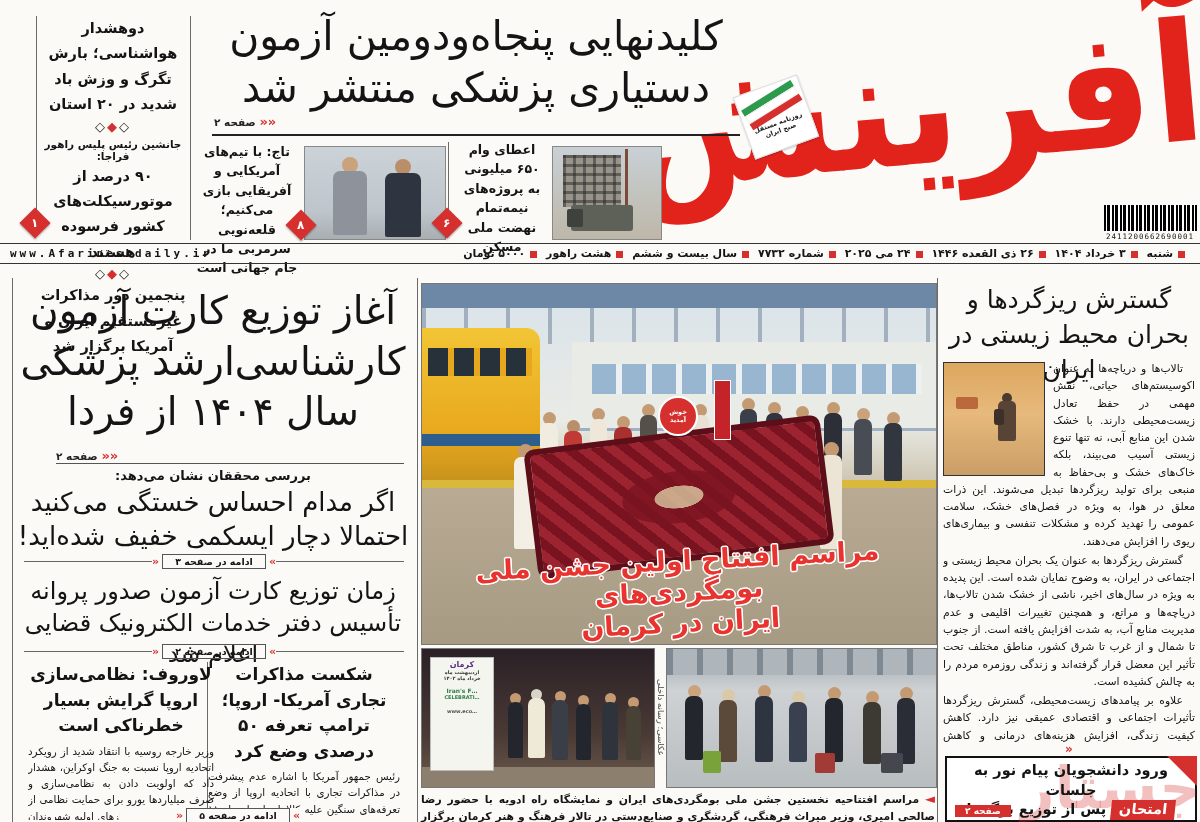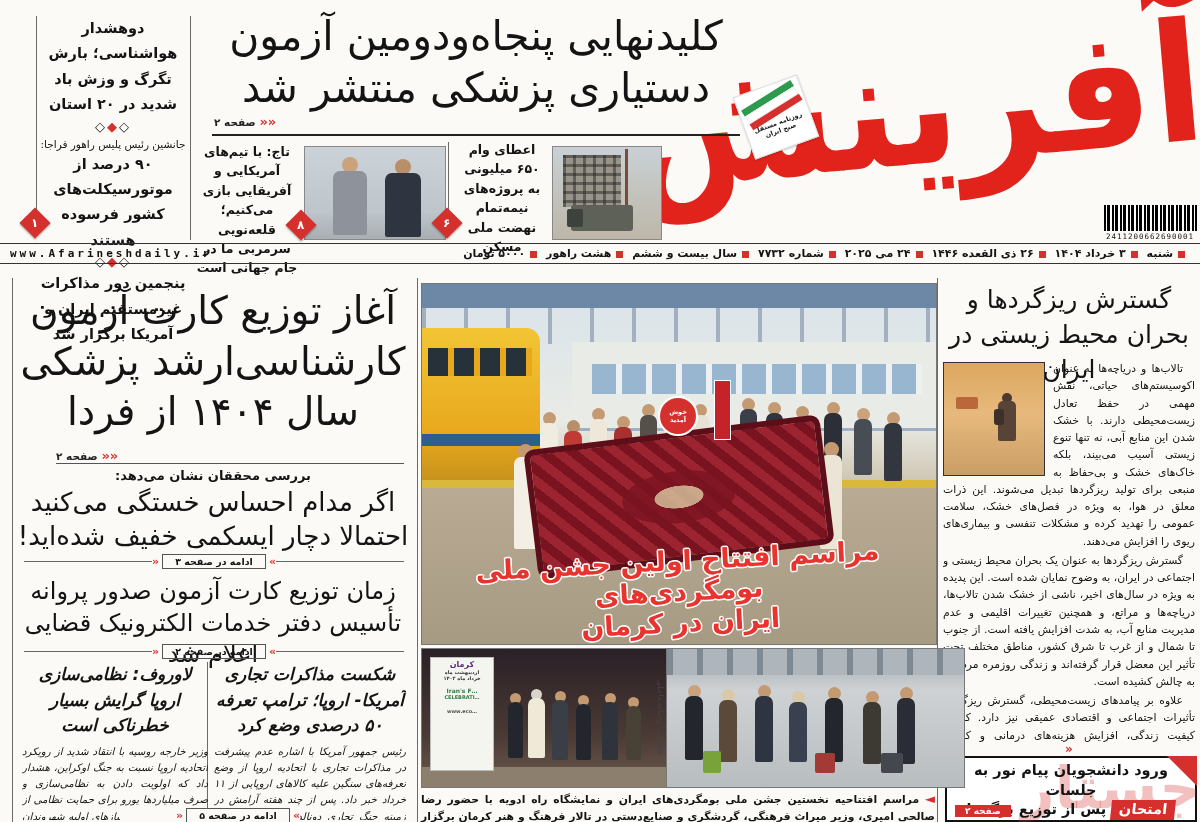--- a/index.html
+++ b/index.html
@@ -23,21 +23,21 @@
       background:repeating-linear-gradient(90deg,#000 0 2px,#fff 2px 3px,#000 3px 6px,#fff 6px 8px);}
   .barcode-num{position:absolute;left:1100px;top:232px;width:100px;text-align:center;
       font-family:"DejaVu Sans Mono",monospace;font-size:7.5px;letter-spacing:1px;direction:ltr;}
   
   .lead{position:absolute;left:212px;top:10px;width:528px;font-size:41px;line-height:1.28;}
   .pgmark{font-size:10.5px;font-weight:bold;color:#222;}
   .pgmark .chev{color:#d6302e;font-size:13px;font-weight:bold;letter-spacing:-2px;}
   
   .rail{position:absolute;left:38px;top:16px;width:150px;text-align:center;}
   .rail .it{font-size:14.5px;font-weight:bold;line-height:1.75;}
-  .rail .kick{font-size:10.5px;font-weight:normal;margin:2px 0;}
+  .rail .kick{font-size:10.5px;font-weight:bold;margin:2px 0;}
   .dsep{font-size:13px;line-height:1.4;letter-spacing:2px;}
   .dsep .o{color:#111;} .dsep .r{color:#d6302e;}
   .pn{position:absolute;width:22px;height:22px;background:#d6302e;transform:rotate(45deg);
       display:flex;align-items:center;justify-content:center;box-shadow:1px 1px 2px rgba(0,0,0,.3);}
   .pn span{transform:rotate(-45deg);color:#fff;font-weight:bold;font-size:12px;}
   .brief-txt{position:absolute;font-size:12.5px;font-weight:bold;line-height:1.55;text-align:center;}
   .photo{position:absolute;overflow:hidden;border:1px solid #888;background:#ccc;}
   
   .dateline{position:absolute;left:0;top:243px;width:1200px;height:21px;border-top:1px solid #333;
       border-bottom:1px solid #333;display:flex;align-items:center;justify-content:space-between;
@@ -70,38 +70,38 @@
       background:repeating-linear-gradient(45deg,#7a1320 0 9px,#9c2430 9px 18px);}
   .carpet:after{content:"";position:absolute;left:30%;top:28%;width:40%;height:44%;
       background:radial-gradient(ellipse,#d8c7a0 0 30%,#7a1320 31%);border-radius:50%;opacity:.8;}
   .person{position:absolute;}
   .person .h{width:13px;height:13px;border-radius:50%;background:#c49a72;margin:0 auto;}
   .person .b{border-radius:7px 7px 2px 2px;margin-top:-2px;}
   .badge-circ{position:absolute;left:236px;top:112px;width:36px;height:36px;border-radius:50%;
       background:#d6302e;border:2px solid #fff;color:#fff;font-size:6.5px;font-weight:bold;
       display:flex;align-items:center;justify-content:center;text-align:center;}
   .redstrip{position:absolute;left:292px;top:96px;width:15px;height:58px;background:#c5232a;border:1px solid #fff;}
-  .subphoto{position:absolute;top:648px;height:138px;border:1px solid #777;overflow:hidden;padding-left:28px;}
+  .subphoto{position:absolute;top:648px;height:138px;border:1px solid #777;overflow:hidden;}
   .credit{position:absolute;left:653px;top:648px;height:138px;width:13px;writing-mode:vertical-rl;
       font-size:8.5px;color:#444;text-align:center;}
   .caption{position:absolute;left:421px;top:789px;width:514px;font-size:10.8px;font-weight:bold;line-height:1.55;text-align:justify;}
   .cap-chev{color:#d6302e;font-size:13px;}
   
   .s1-head{position:absolute;left:16px;top:286px;width:394px;font-size:39px;line-height:1.3;}
   .morebox{position:absolute;display:flex;align-items:center;}
   .morebox .ln{flex:1;height:1px;background:#666;}
   .morebox .bx{border:1px solid #555;font-size:9.5px;font-weight:bold;padding:1px 12px;margin:0 3px;white-space:nowrap;}
   .morebox .g{color:#d6302e;font-size:11px;font-weight:bold;}
   .s2-kick{position:absolute;left:16px;top:468px;width:394px;text-align:center;font-size:13px;font-weight:bold;}
   .s2-head{position:absolute;left:16px;top:486px;width:394px;font-size:26px;line-height:1.3;}
   .s3-head{position:absolute;left:16px;top:576px;width:394px;font-size:24px;line-height:1.32;}
   .sub-head{font-size:17px;line-height:1.5;font-weight:bold;text-align:center;}
   .sub-body{font-size:10.3px;line-height:1.58;text-align:justify;margin-top:4px;}
-  .s-trade{position:absolute;left:214px;top:662px;width:192px;height:158px;overflow:hidden;font-style:italic;}
-  .s-lav{position:absolute;left:22px;top:662px;width:186px;height:158px;overflow:hidden;font-style:italic;}
+  .s-trade{position:absolute;left:208px;top:662px;width:192px;height:158px;overflow:hidden;}
+  .s-lav{position:absolute;left:28px;top:662px;width:186px;height:158px;overflow:hidden;}
 </style>
 </head>
 <body>
 
 <div class="page">
 
   <div class="masthead-title">آفرینش</div>
   <div class="logo-card">
     <div class="ribbon">
       <div style="background:#2e9a4e;"></div>

